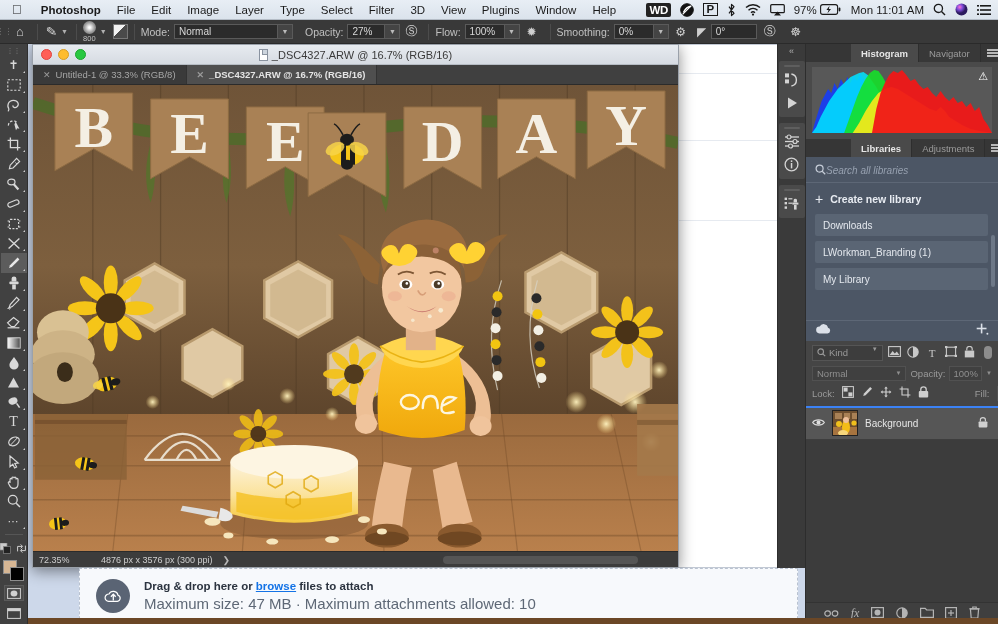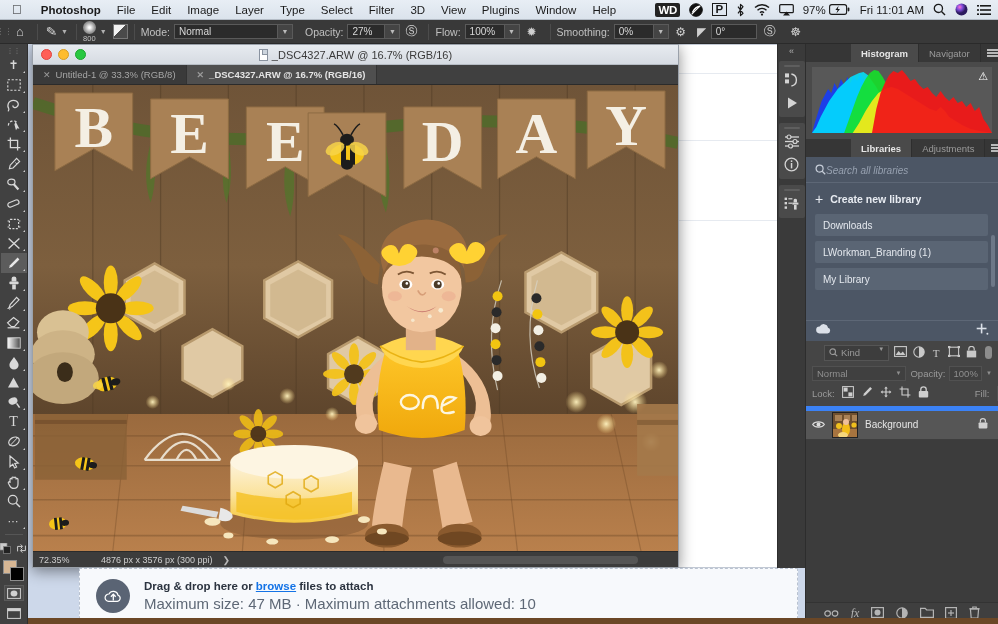--- a/index.html
+++ b/index.html
@@ -154,35 +154,35 @@
   .lib-scroll{ position:absolute; right:3px; top:78px; width:4px;height:52px;
      background:#6d7887; border-radius:2px;}
   .lib-footer{ height:21px; background:#4c5665; border-top:1px solid #5d6776;
      display:flex;align-items:center;justify-content:space-between;padding:0 9px;
      color:#dbe0e8; font-size:12px;}
   
   .layers{ background:#454545; flex:none;}
   .lay-filter{ display:flex;align-items:center;gap:5px;padding:4px 6px; }
   .kind-box{ width:76px;height:16px;background:#3d3d3d;border:1px solid #555;
      display:flex;justify-content:space-between;padding:0 4px;
-     color:#9a9a9a;font-size:9.5px;margin-left:12px;}
+     color:#9a9a9a;font-size:9.5px;}
   .lay-fic{ color:#c9c9c9; font-size:11px; width:15px; text-align:center;}
   .toggle-pill{ width:9px;height:13px;background:#8d8d8d;border-radius:5px;margin-left:2px;}
   .lay-blend{ display:flex;align-items:center;gap:4px;padding:1px 6px 4px 6px;}
   .blend-box{ width:98px;height:15px;background:#404040;border:1px solid #515151;
      display:flex;align-items:center;justify-content:space-between;padding:0 4px;
      color:#8f8f8f;font-size:9.5px;}
   .op-lbl{ color:#9a9a9a; font-size:9.5px;}
   .op-box{ width:34px;height:15px;background:#404040;border:1px solid #515151;
      color:#8f8f8f;font-size:9.5px;display:flex;align-items:center;justify-content:center;}
   .lay-lock{ display:flex;align-items:center;gap:7px;padding:1px 6px 5px 6px;}
   .lock-lbl{ color:#9a9a9a; font-size:9.5px;}
   .lock-ic{ color:#cfcfcf; font-size:10.5px;}
   .lay-row{ height:34px; background:#565656; display:flex;align-items:center;
-     border-top:5px solid #3b82f6; border-bottom:1px solid #3e3e3e; padding:0 6px; gap:7px;}
+     border-top:2px solid #3b82f6; border-bottom:1px solid #3e3e3e; padding:0 6px; gap:7px;}
   .eye{ color:#dcdcdc; font-size:11px; width:13px;}
   .thumb{ width:26px;height:26px;border:1px solid #222; overflow:hidden; position:relative;}
   .lay-name{ color:#e6e6e6; font-size:10px; flex:1;}
   .lay-lockic{ color:#d0d0d0; font-size:10px; margin-right:4px;}
   .lay-footer{ height:22px; background:#3f3f3f; display:flex;align-items:center;
      justify-content:space-around; padding:0 12px; border-top:1px solid #333;}
   .lf-ic{ color:#b4b4b4; font-size:11px;}
   
   .dropzone{
     position:absolute; left:79px; top:568px; width:719px; height:56px;
@@ -246,21 +246,21 @@
         </svg>
     </div>
     <div class="si" style="gap:3px;">
       <span>97%</span>
       <svg width="22" height="11" viewBox="0 0 22 11">
           <rect x="0.6" y="0.6" width="17" height="9.8" rx="2.2" fill="none" stroke="#1a1a1a" stroke-width="1.1"></rect>
           <path d="M9.6 1.8 L6.4 6 H8.6 L7.4 9.4 L11 5 H8.8 Z" fill="#1a1a1a"></path>
           <rect x="18.6" y="3.6" width="1.8" height="3.8" rx="0.8" fill="#1a1a1a"></rect>
         </svg>
     </div>
-    <div class="si">Fri 11:01 AM</div>
+    <div class="si">Mon 11:01 AM</div>
     <div class="si">
       <svg width="13" height="13" viewBox="0 0 13 13">
           <circle cx="5.4" cy="5.4" r="4.1" fill="none" stroke="#1a1a1a" stroke-width="1.3"></circle>
           <line x1="8.5" y1="8.5" x2="12" y2="12" stroke="#1a1a1a" stroke-width="1.4"></line>
         </svg>
     </div>
     <div class="si">
       <svg width="13" height="13" viewBox="0 0 13 13">
           <defs>
             <radialGradient id="sg" cx="35%" cy="30%">

